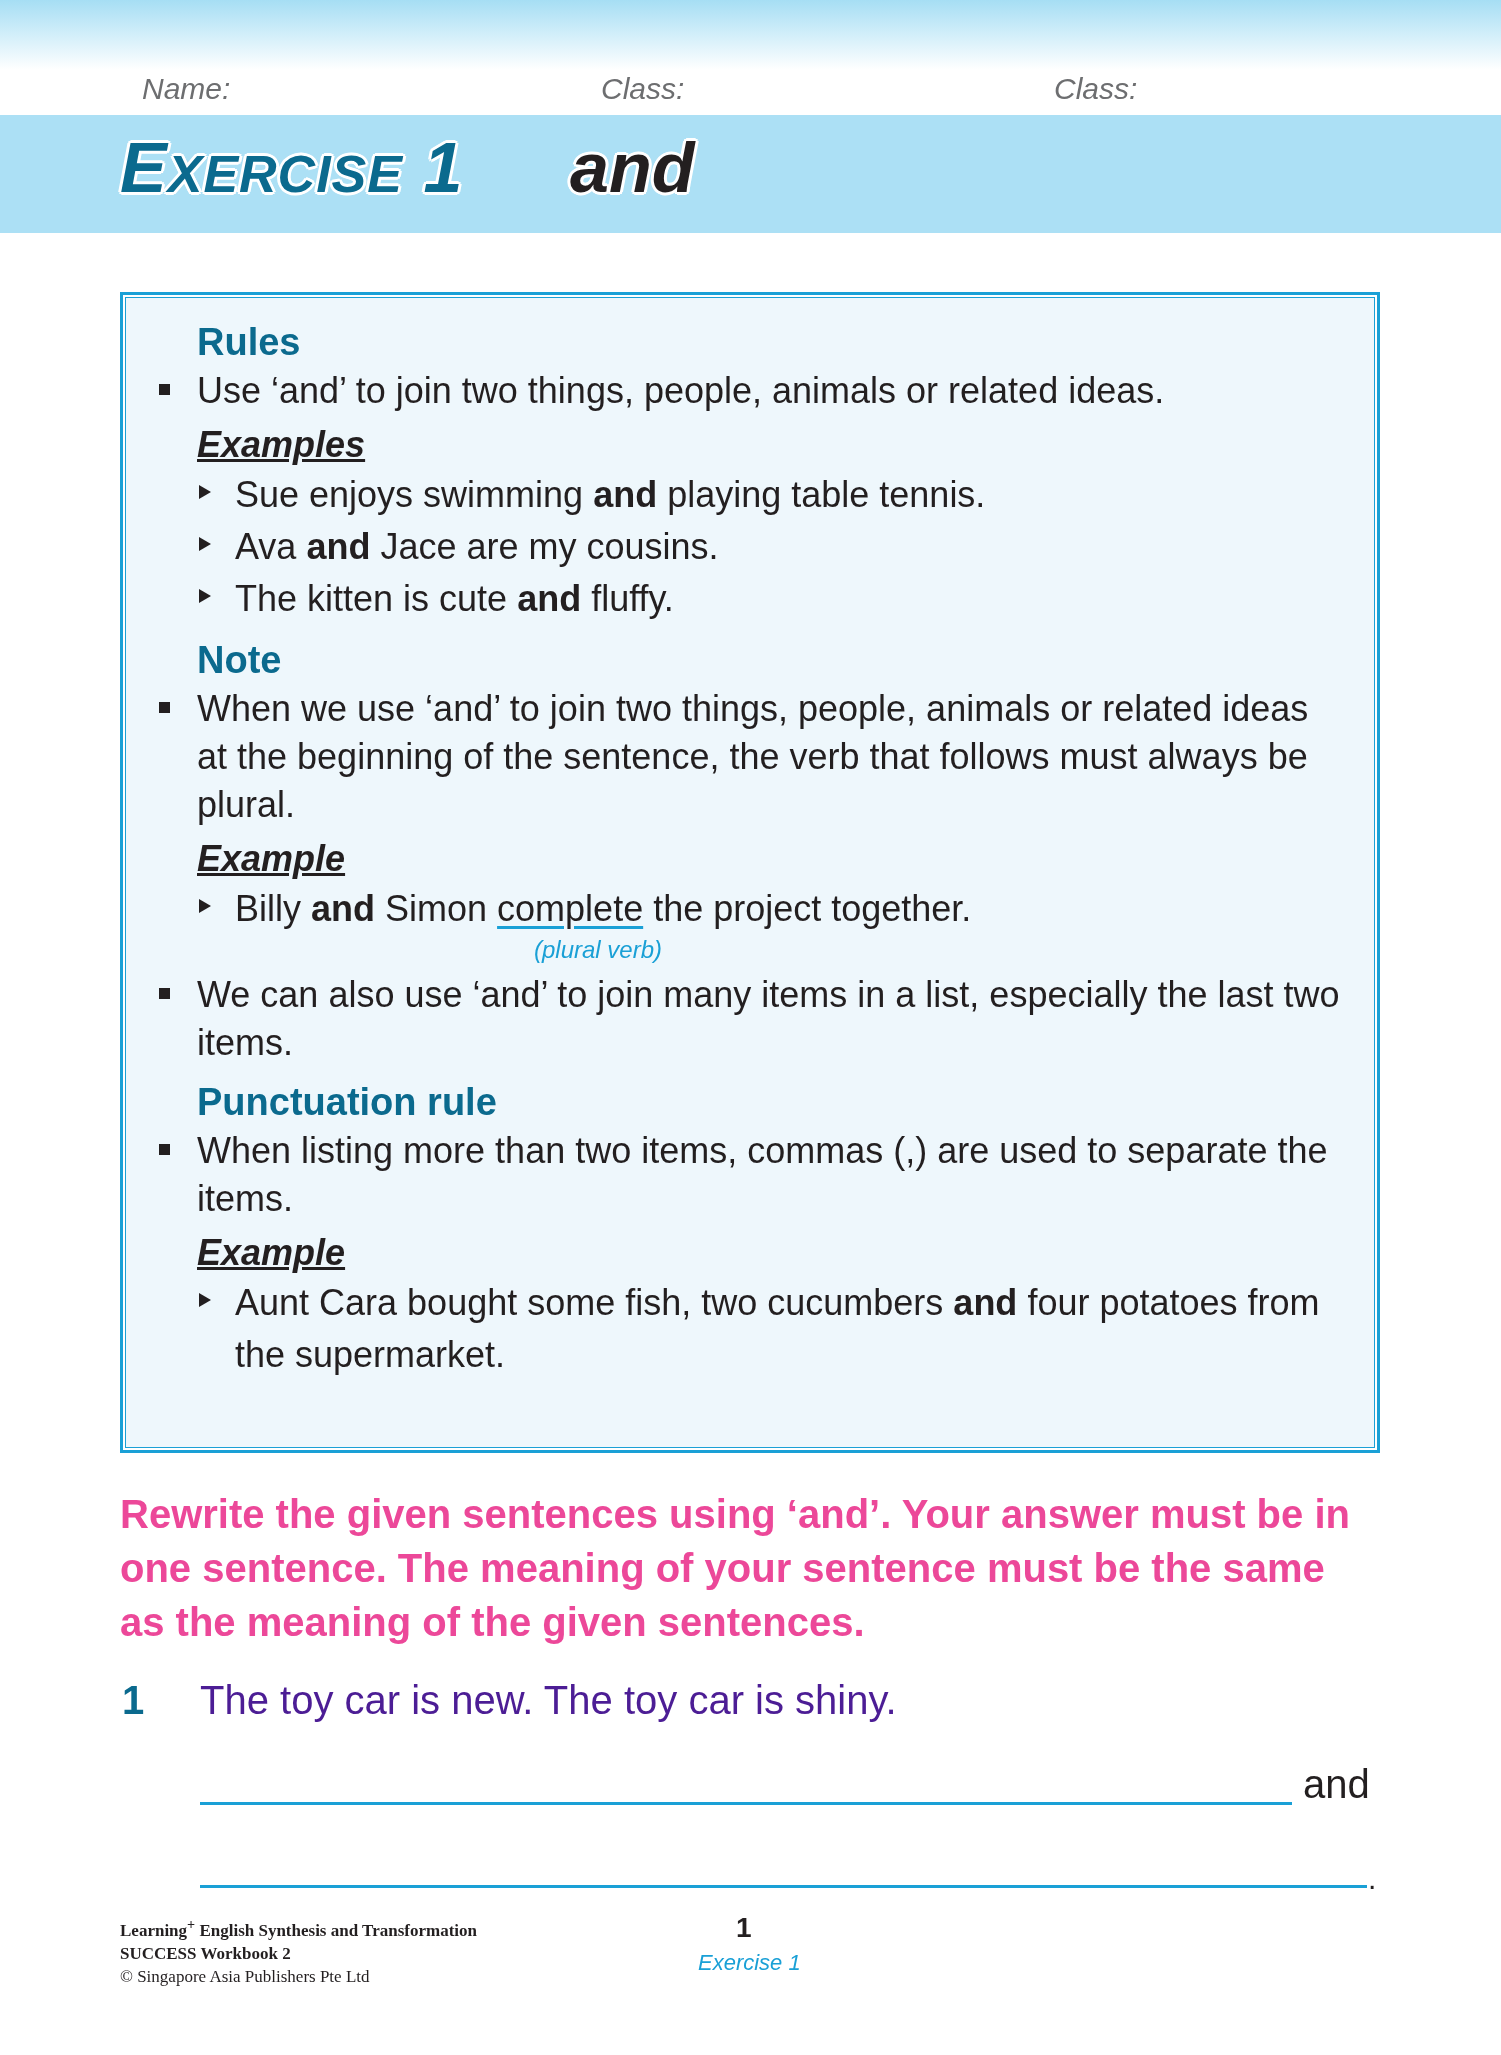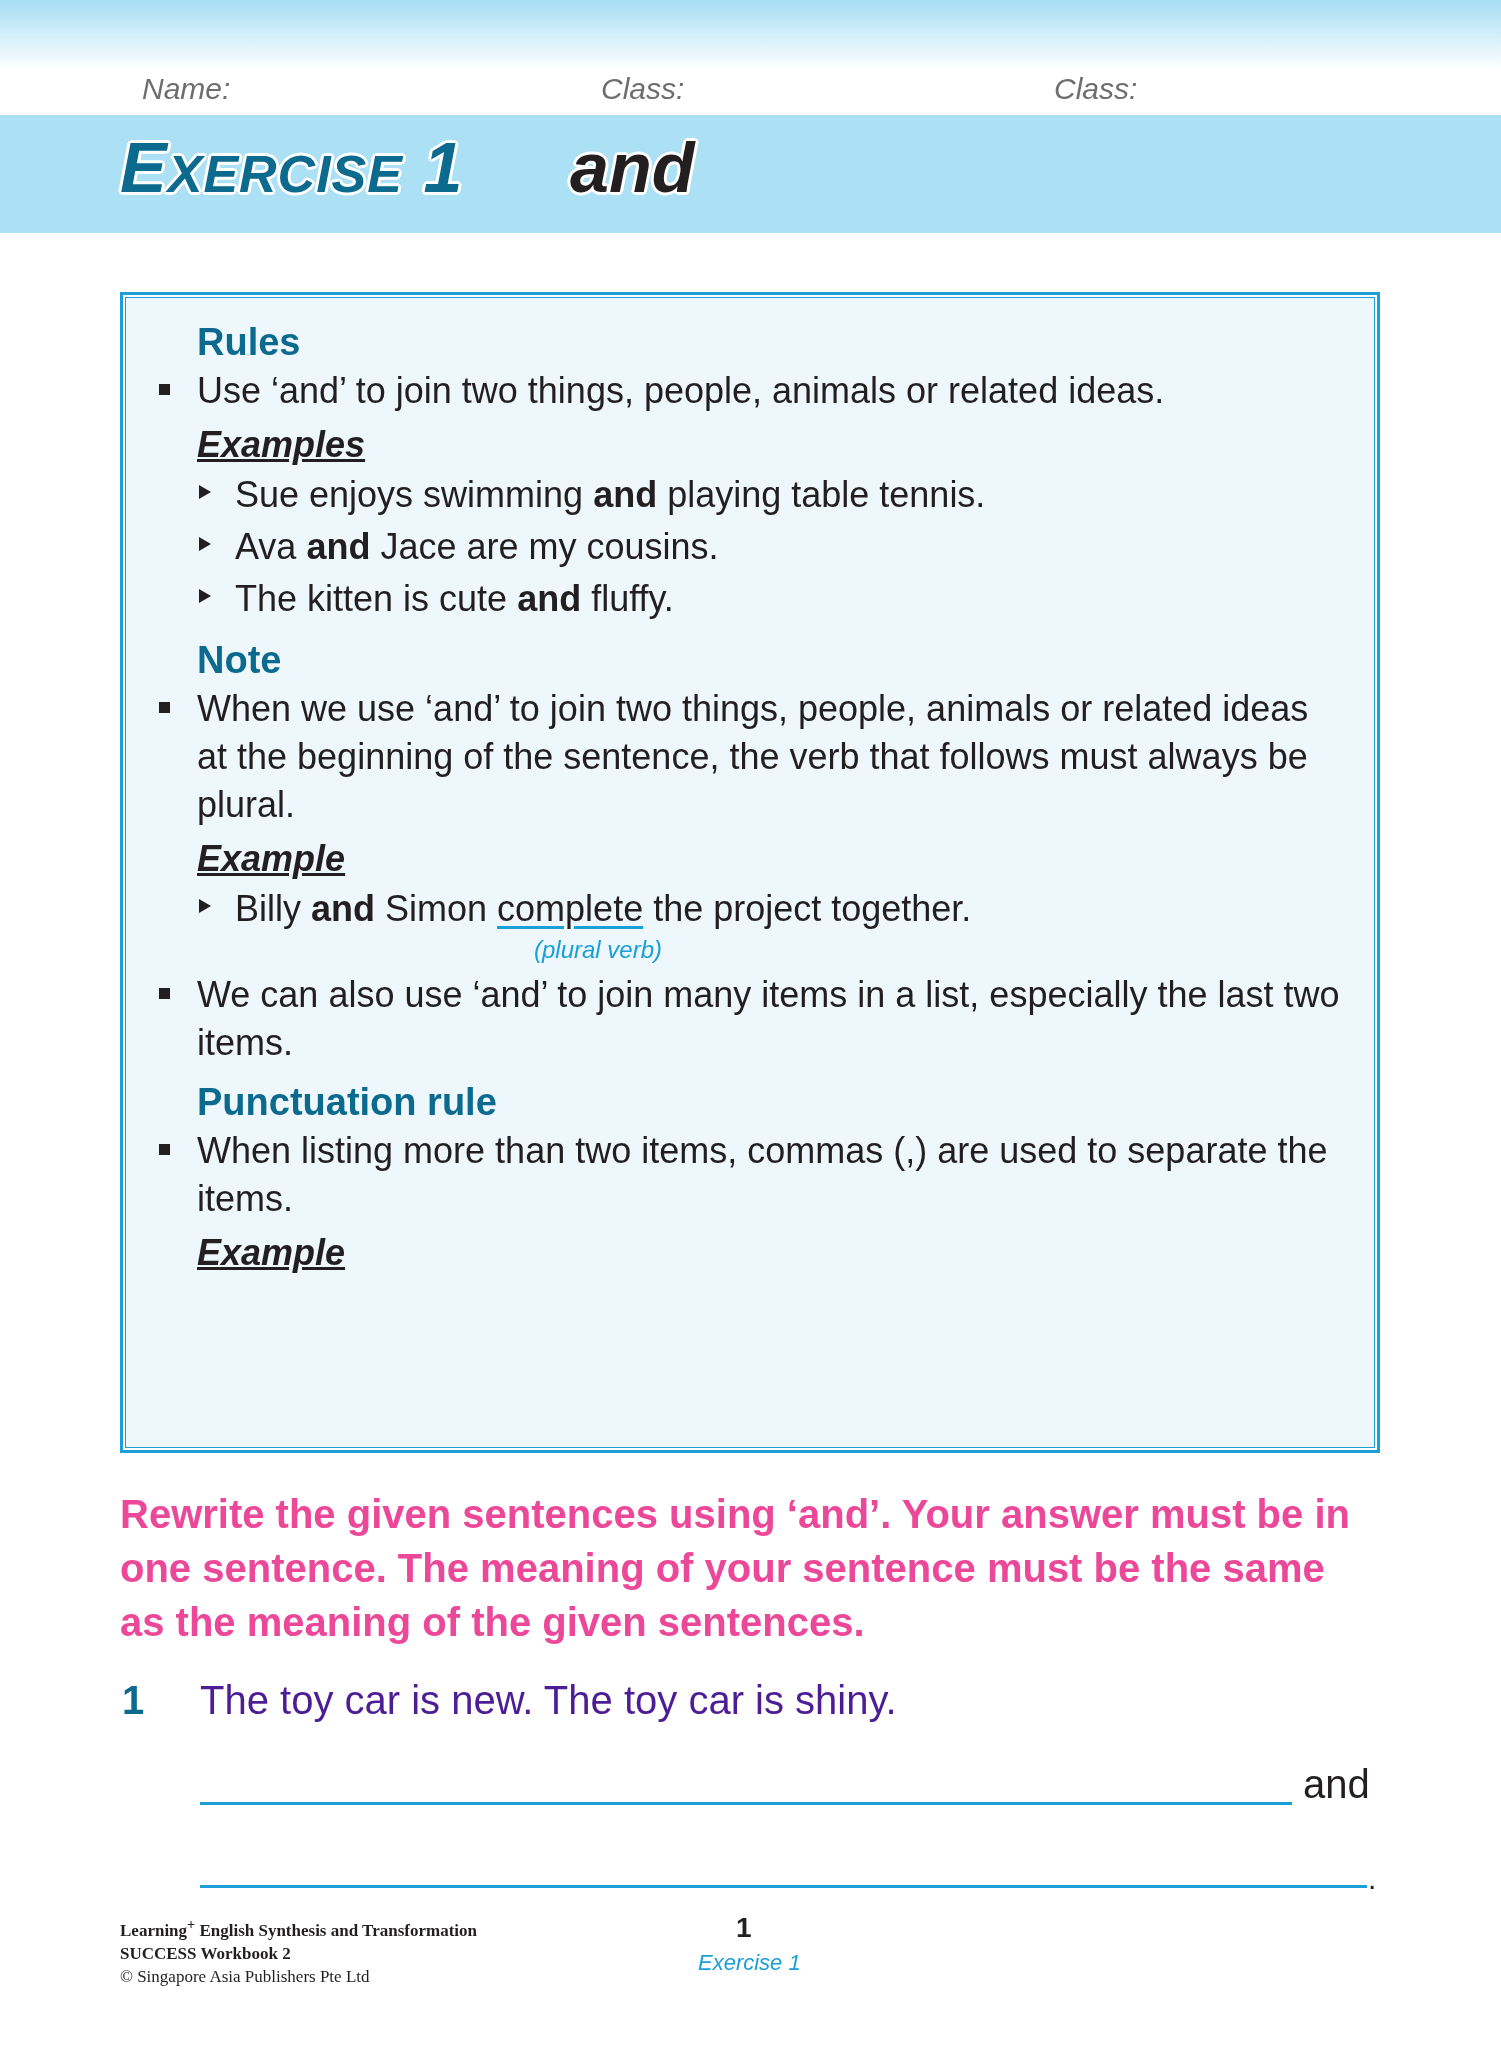--- a/index.html
+++ b/index.html
@@ -63,20 +63,21 @@
     <div class="sec-h" style="margin-top:10px;">Note</div>
     <div class="bullet"><span class="sq"></span><span>When we use ‘and’ to join two things, people, animals or related ideas at the beginning of the sentence, the verb that follows must always be plural.</span></div>
     <div class="ex-h">Example</div>
     <div class="tri"><span class="arr"></span><span>Billy </span><span class="b">and</span><span> Simon </span><span class="u">complete</span><span> the project together.</span></div>
     <div class="note-small">(plural verb)</div>
     <div class="bullet" style="margin-top:6px;"><span class="sq"></span><span>We can also use ‘and’ to join many items in a list, especially the last two items.</span></div>
 
     <div class="sec-h" style="margin-top:10px;">Punctuation rule</div>
     <div class="bullet"><span class="sq"></span><span>When listing more than two items, commas (,) are used to separate the items.</span></div>
     <div class="ex-h">Example</div>
+    <div class="tri"><span class="arr"></span><span>Aunt Cara bought some fish, two cucumbers </span><span class="b">and</span><span> four potatoes from the supermarket.</span></div>
   </div>
 </div>
 
 <div class="instr">Rewrite the given sentences using ‘and’. Your answer must be in one sentence. The meaning of your sentence must be the same as the meaning of the given sentences.</div>
 
 <div class="q-num">1</div>
 <div class="q-text">The toy car is new. The toy car is shiny.</div>
 <div class="line1"></div>
 <div class="and-label">and</div>
 <div class="line2"></div>

